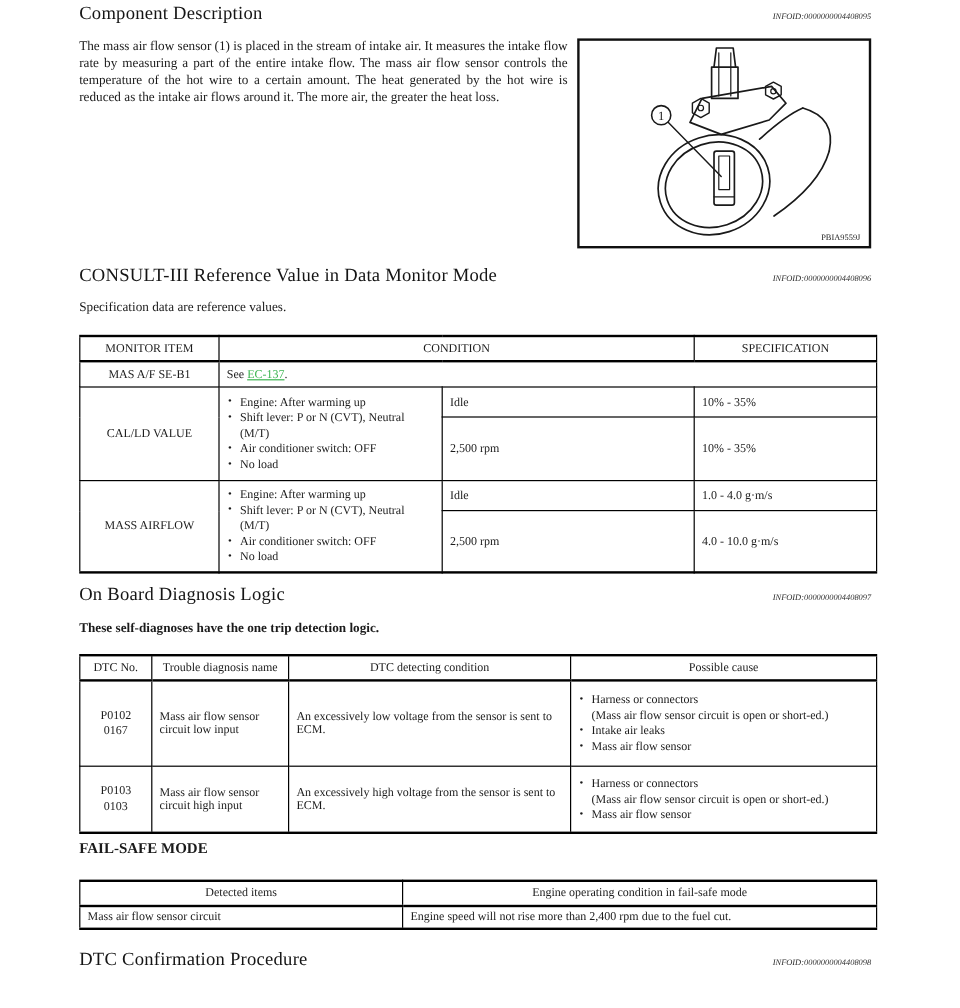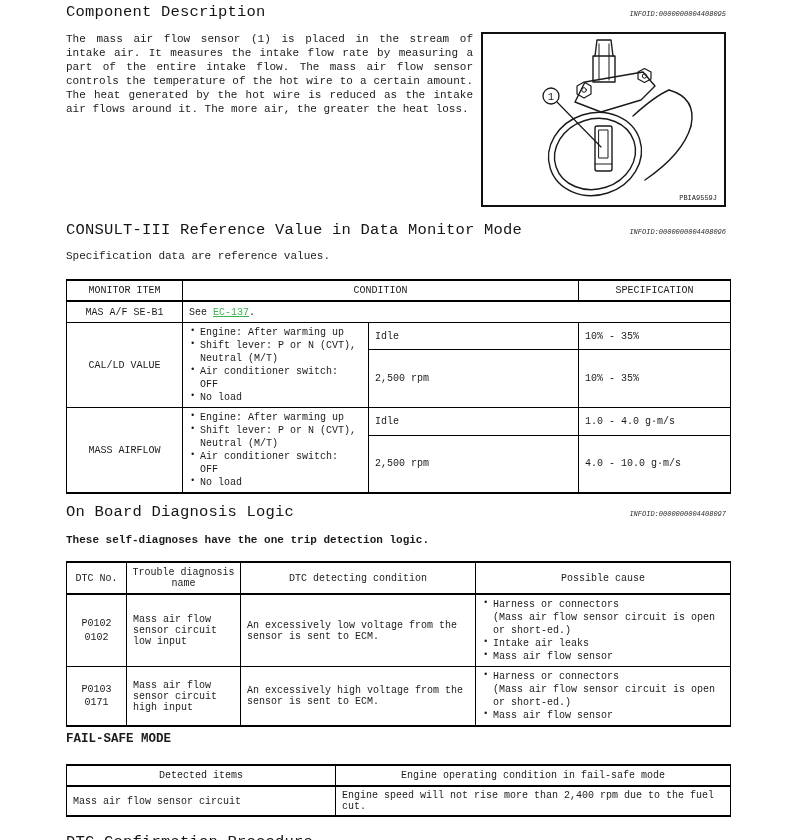--- a/index.html
+++ b/index.html
@@ -1,19 +1,19 @@
 <!DOCTYPE html>
 <html><head>
 <meta charset="utf-8">
 <style>
   html,body { margin:0; padding:0; background:#ffffff; }
   .page {
     position:relative; width:796px; height:840px; box-sizing:border-box;
     background:#fff; color:#1b1b1b;
-    font-family:Liberation Mono, monospace;
+    font-family:Liberation Serif, serif;
     padding:3px 70px 0 66px; overflow:hidden;
   }
   
   .sec-head { display:flex; justify-content:space-between; align-items:flex-end; }
   .h1 { font-size:15.5px; font-weight:400; margin:0; letter-spacing:.2px; color:#151515; }
   .infoid { font-size:7px; font-style:italic; color:#2a2a2a; padding-bottom:3px; white-space:nowrap; }
 
   
   .comp-row { display:flex; margin-top:11px; }
   .comp-text { flex:1; margin-right:8px; font-size:11px; line-height:1.28; text-align:justify; }
@@ -179,35 +179,35 @@
         <th>DTC No.</th>
         <th>Trouble diagnosis name</th>
         <th>DTC detecting condition</th>
         <th>Possible cause</th>
       </tr>
     </thead>
     <tbody>
       <tr>
         <td class="c-codes h70">
           <div>P0102</div>
-          <div>0102</div>
+          <div>0167</div>
         </td>
         <td class="c-left">Mass air flow sensor circuit low input</td>
         <td class="c-left">An excessively low voltage from the sensor is sent to ECM.</td>
         <td class="c-left">
           <div class="bullet">Harness or connectors</div>
           <div class="cnote">(Mass air flow sensor circuit is open or short-ed.)</div>
           <div class="bullet">Intake air leaks</div>
           <div class="bullet">Mass air flow sensor</div>
         </td>
       </tr>
       <tr>
         <td class="c-codes h54">
           <div>P0103</div>
-          <div>0171</div>
+          <div>0103</div>
         </td>
         <td class="c-left">Mass air flow sensor circuit high input</td>
         <td class="c-left">An excessively high voltage from the sensor is sent to ECM.</td>
         <td class="c-left">
           <div class="bullet">Harness or connectors</div>
           <div class="cnote">(Mass air flow sensor circuit is open or short-ed.)</div>
           <div class="bullet">Mass air flow sensor</div>
         </td>
       </tr>
     </tbody>

